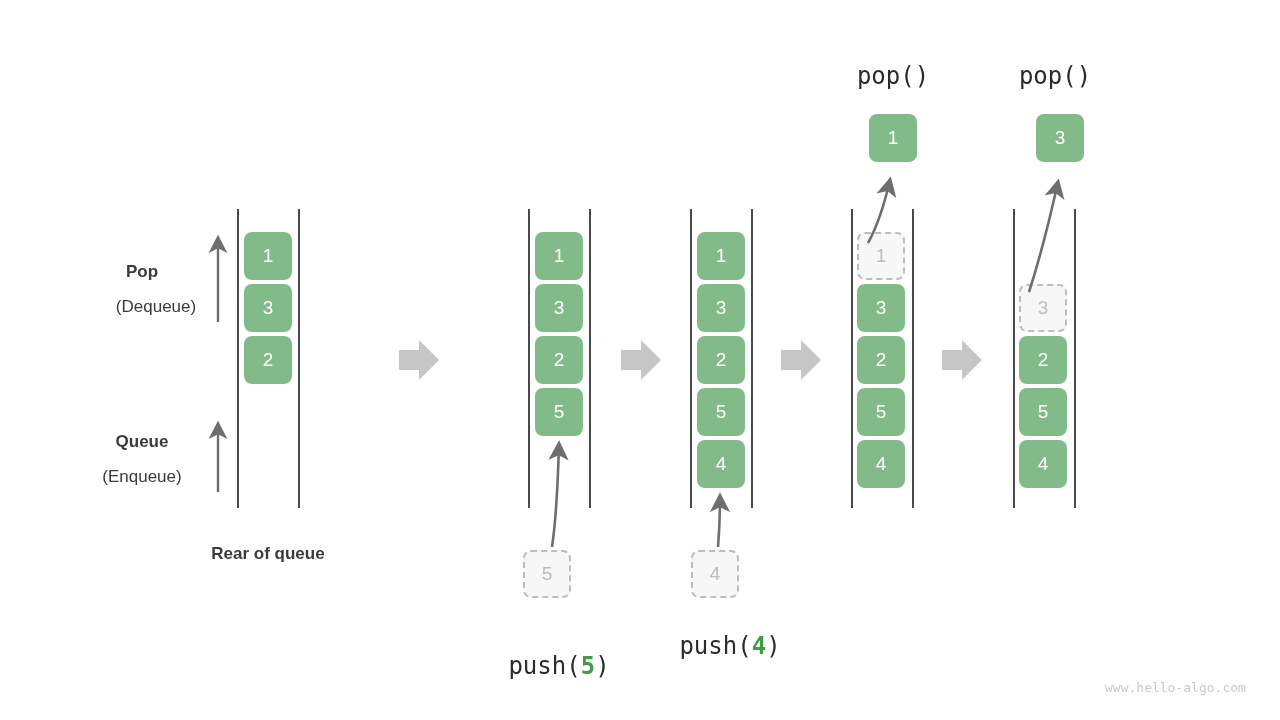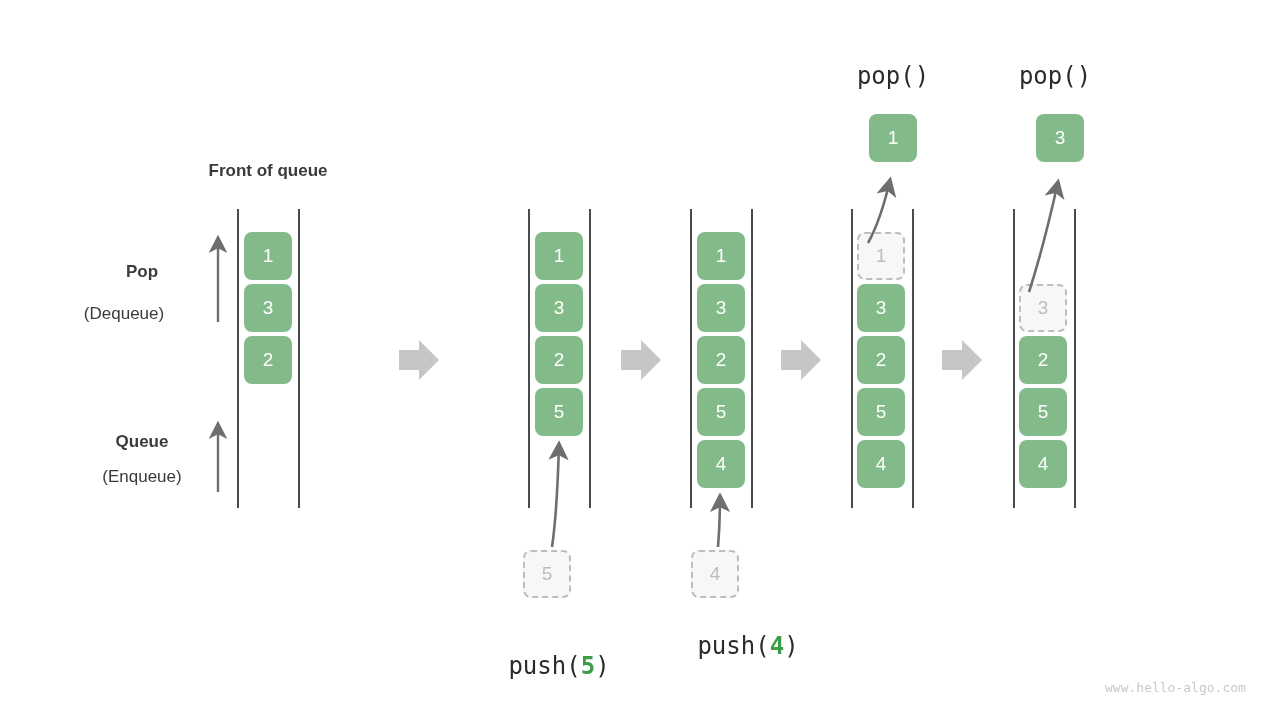--- a/index.html
+++ b/index.html
@@ -99,38 +99,38 @@
     overflow: visible;
     pointer-events: none;
   }
 </style>
 </head>
 <body>
 
 <div id="stage">
 
 
-  <div class="abs label-bold" style="left:168px; top:161px; width:200px;">Front of queue</div>
-
+
+  <div class="abs label-bold" style="left:168px; top:544px; width:200px;">Rear of queue</div>
 
   <div class="abs label-bold" style="left:62px; top:262px; width:160px;">Pop</div>
-  <div class="abs label-plain" style="left:44px; top:297px; width:160px;margin-top:7px;">(Dequeue)</div>
+  <div class="abs label-plain" style="left:76px; top:297px; width:160px;">(Dequeue)</div>
 
   <div class="abs label-bold" style="left:62px; top:432px; width:160px;">Queue</div>
   <div class="abs label-plain" style="left:62px; top:467px; width:160px;">(Enqueue)</div>
 
   <div class="abs watermark" style="left:1105px; top:680px;">www.hello-algo.com</div>
 
   <div class="abs mono-op" style="left:833px; top:62px; width:120px;">pop()</div>
   <div class="abs mono-op" style="left:995px; top:62px; width:120px;">pop()</div>
 
   <div class="abs mono-op" style="left:498px; top:652px; width:122px;">
     <span>push(</span><span class="hl">5</span><span>)</span>
   </div>
-  <div class="abs mono-op" style="left:687px; top:632px; width:122px;">
+  <div class="abs mono-op" style="left:669px; top:632px; width:122px;">
     <span>push(</span><span class="hl">4</span><span>)</span>
   </div>
 
   <div class="abs">
     <div class="rail" style="left:237px; top:209px; height:299px;"></div>
     <div class="rail" style="left:298px; top:209px; height:299px;"></div>
     <div class="cell" style="left:244px; top:232px;">1</div>
     <div class="cell" style="left:244px; top:284px;">3</div>
     <div class="cell" style="left:244px; top:336px;">2</div>
   </div>

